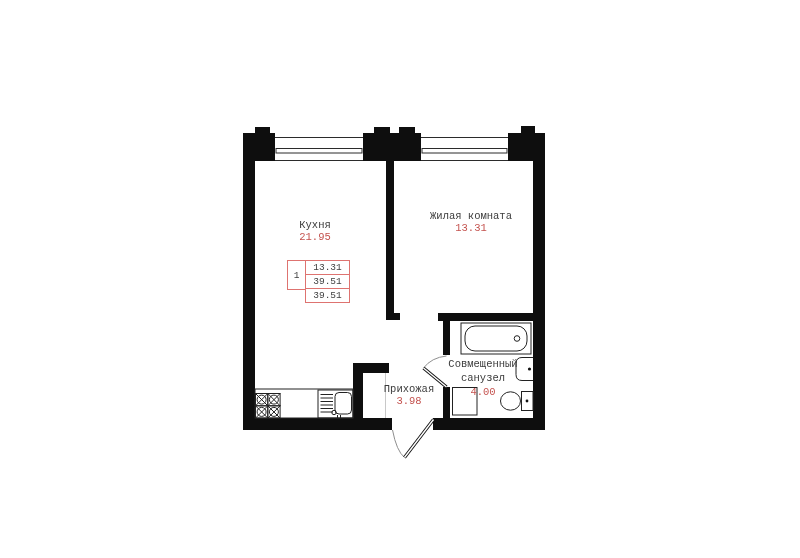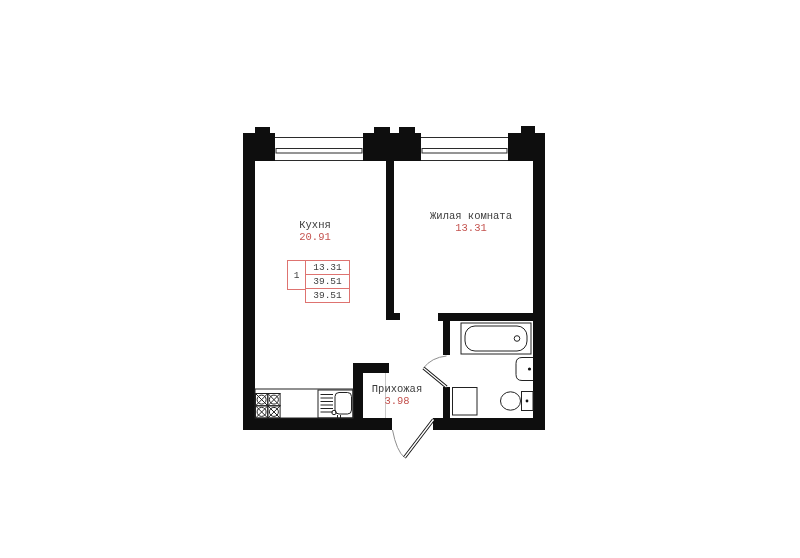--- a/index.html
+++ b/index.html
@@ -142,33 +142,38 @@
       <line class="fxn" x1="320.5" y1="412" x2="333" y2="412"></line>
       <rect class="fxn" x="335" y="392.5" width="16.5" height="21.5" rx="4"></rect>
       <circle class="fxn" cx="334" cy="412.5" r="2.2"></circle>
       <line class="fxn" x1="337.5" y1="415" x2="337.5" y2="418.5"></line>
       <line class="fxn" x1="340.5" y1="415" x2="340.5" y2="418.5"></line>
     </g>
   </svg>
 
   <div class="room-label" style="left:315px;top:219px;">
     <div>Кухня</div>
-    <div class="area">20.91</div>
+    <div class="area">21.95</div>
   </div>
 
   <div class="room-label" style="left:471px;top:210px;">
     <div>Жилая комната</div>
     <div class="area">13.31</div>
   </div>
 
-  <div class="room-label" style="left:397px;top:383px;">
+  <div class="room-label" style="left:409px;top:383px;">
     <div>Прихожая</div>
     <div class="area">3.98</div>
   </div>
 
+  <div class="room-label wide" style="left:483px;top:357px;">
+    <div>Совмещенный</div>
+    <div>санузел</div>
+    <div class="area">4.00</div>
+  </div>
 
   <div class="legend">
     <div class="cell num">1</div>
     <div class="vals">
       <div class="cell">13.31</div>
       <div class="cell">39.51</div>
       <div class="cell">39.51</div>
     </div>
   </div>
 

